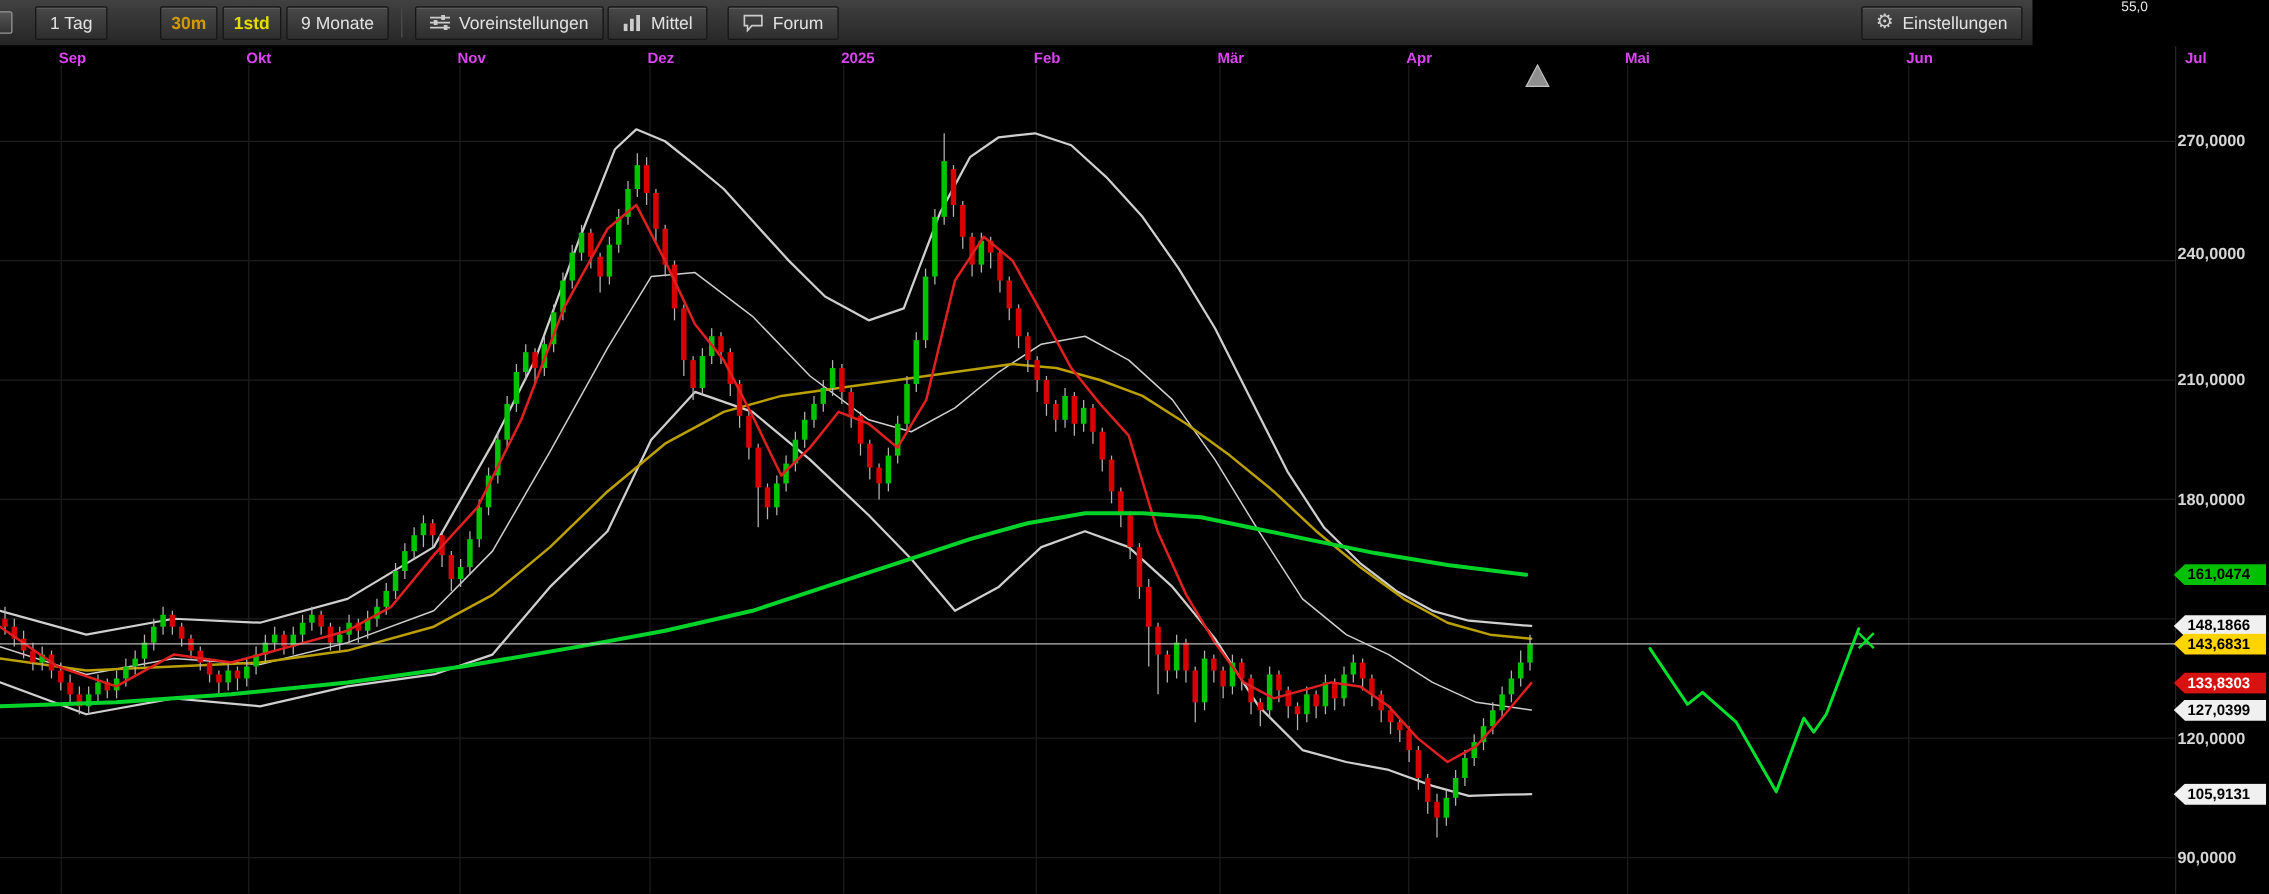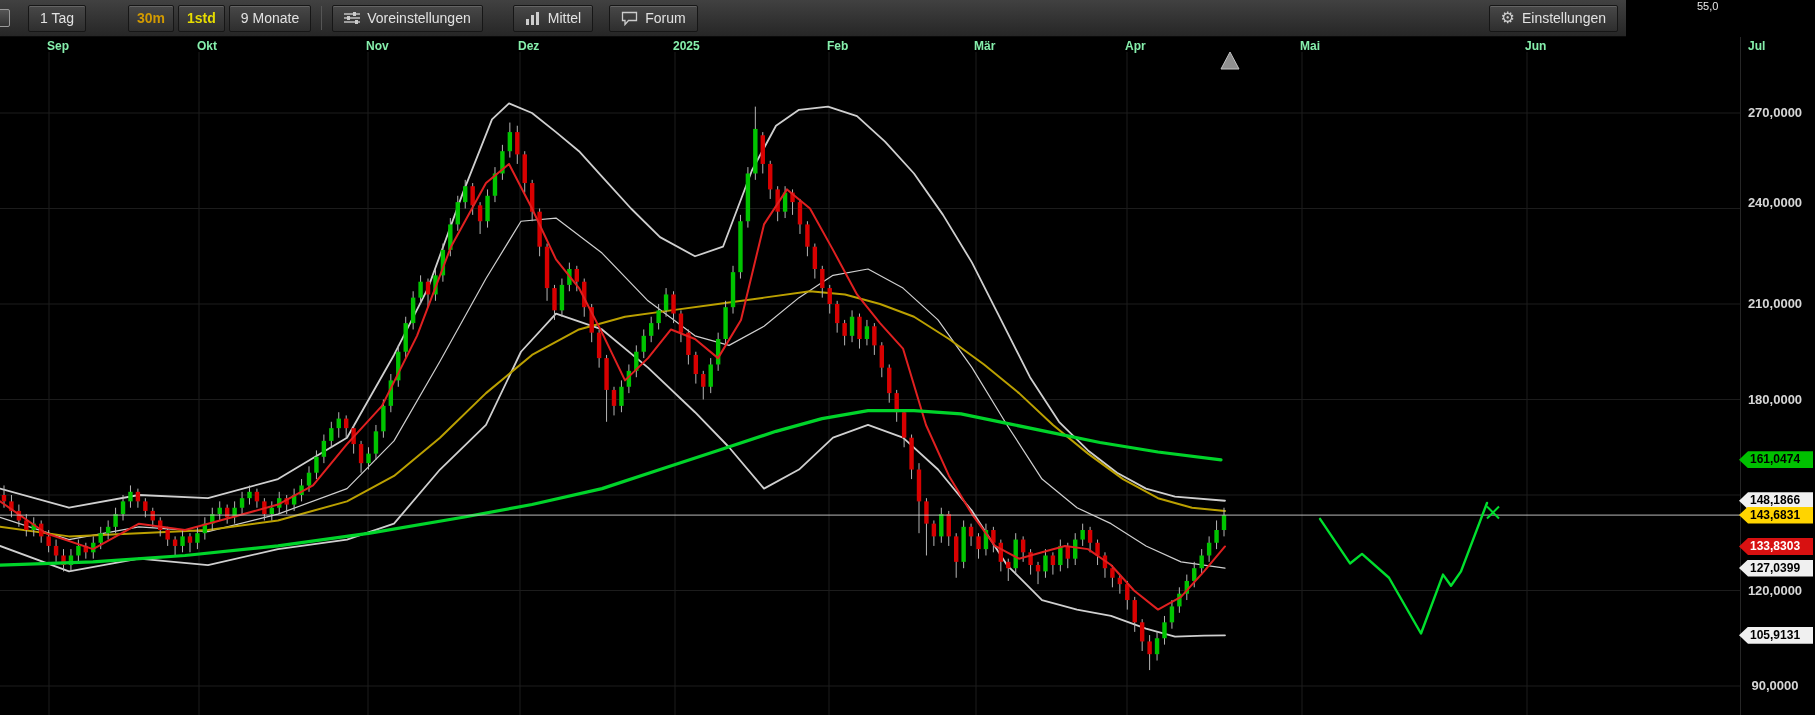--- a/index.html
+++ b/index.html
@@ -20,22 +20,22 @@
   .tb-sep{width:1px;height:24px;background:#141414;border-right:1px solid #555;margin:0 8px;flex:none}
   .tb-spacer{flex:1}
   .gear{font-size:16px;color:#cfcfcf;line-height:1}
   .stray-value{position:absolute;top:0;left:1697px;z-index:20;font-size:11px;color:#e8e8e8}
   
   #chart-svg{position:absolute;left:0;top:0;z-index:1}
   .price-axis-bg{position:absolute;left:1740px;top:37px;width:75px;height:678px;background:#000;
     border-left:1px solid #262626;z-index:2}
   #months-layer,#price-labels-layer,#tags-layer{position:absolute;inset:0;z-index:3;pointer-events:none}
   #tags-layer{z-index:5}
-  .month-label{position:absolute;top:39px;font-size:12px;font-weight:bold;color:#86efac;white-space:nowrap}
-  .price-label{position:absolute;left:1742px;width:66px;text-align:center;font-size:13px;
+  .month-label{position:absolute;top:39px;font-size:12px;font-weight:bold;color:#d946ef;white-space:nowrap}
+  .price-label{position:absolute;left:1742px;width:66px;text-align:left;font-size:13px;
     font-weight:bold;color:#d6d6d6;white-space:nowrap}
   .price-tag{position:absolute;left:1739px;width:74px;height:17px;line-height:17px;
     padding-left:11px;font-size:12px;font-weight:bold;white-space:nowrap;
     clip-path:polygon(0 50%,9px 0,100% 0,100% 100%,9px 100%)}
 </style>
 </head>
 <body>
 
 <svg id="chart-svg" width="1815" height="715" viewBox="0 0 1815 715">
     <g>
@@ -459,21 +459,21 @@
           <line x1="0" y1="11" x2="16" y2="11"></line>
       </g>
       <g fill="#cccccc">
           <rect x="9" y="1" width="3" height="4"></rect>
           <rect x="3" y="5" width="3" height="4"></rect>
           <rect x="11" y="9" width="3" height="4"></rect>
         </g>
     </svg>
     <span>Voreinstellungen</span>
   </button>
-  <button class="tb-btn" style="margin-left:28px">
+  <button class="tb-btn" style="margin-left:1px">
     <svg width="16" height="14" viewBox="0 0 16 14">
       <g fill="#cccccc">
           <rect x="1" y="8" width="3" height="6"></rect>
           <rect x="6" y="4" width="3" height="10"></rect>
           <rect x="11" y="1" width="3" height="13"></rect>
         </g>
     </svg>
     <span>Mittel</span>
   </button>
   <button class="tb-btn" style="margin-left:14px">

